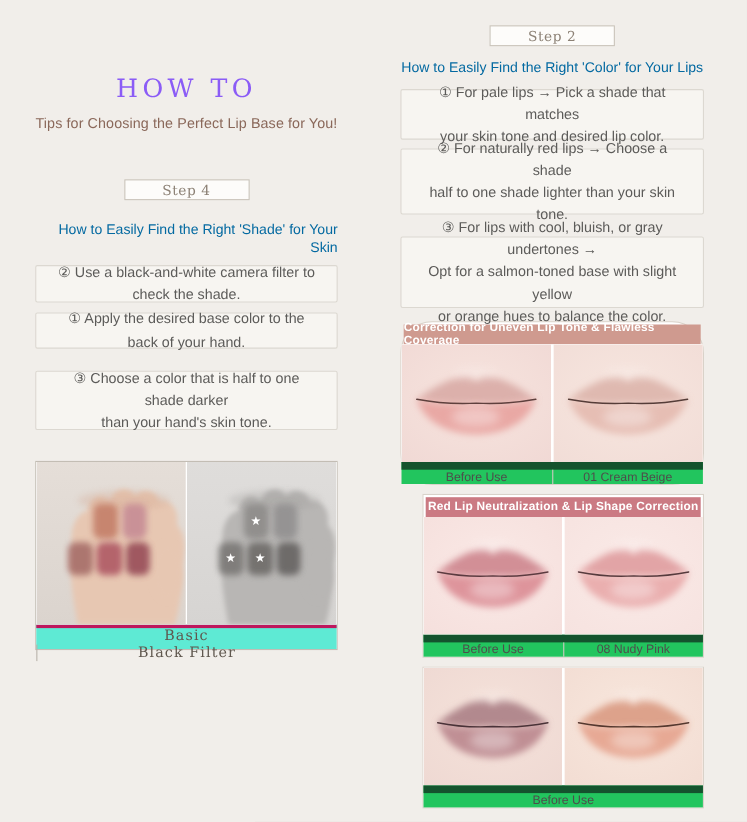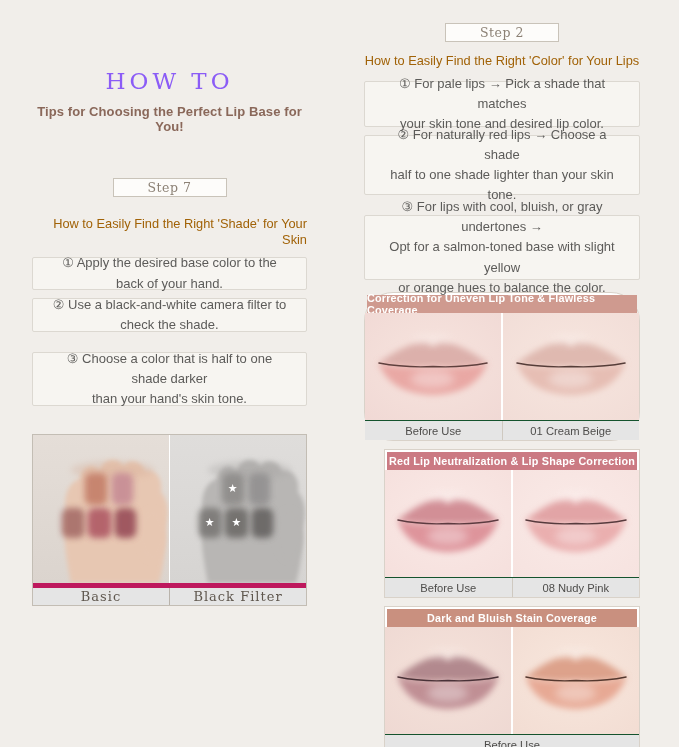--- a/index.html
+++ b/index.html
@@ -5,81 +5,81 @@
   * { margin:0; padding:0; box-sizing:border-box; }
   html,body { background:#e9e6e1; }
   body { font-family:"Liberation Sans", sans-serif; }
   .page { position:relative; width:679px; height:747px; background:#f1eeea; overflow:hidden; margin:0 auto; }
   .col { position:absolute; top:0; }
   .col-left  { left:32px;  width:275px; }
   .col-right { left:364px; width:276px; }
 
   .main-title { margin-top:70px; text-align:center; font-family:"DejaVu Serif", serif;
     font-size:23px; font-weight:400; letter-spacing:4px; color:#8b5cf6; line-height:1; }
-  .subtitle { margin-top:11px; text-align:center; font-size:13px; font-weight:bold;
+  .subtitle { margin-top:11px; text-align:center; font-size:13px; font-weight:normal;
     color:#8a685a; letter-spacing:0.1px; }
 
   .step-badge { width:114px; height:19px; margin:0 auto; background:#fdfcfa;
     border:1px solid #c9c3b9; display:flex; align-items:center; justify-content:center;
     font-family:"DejaVu Serif", serif; font-size:12.5px; color:#8c8175; letter-spacing:0.5px; }
   .col-left  .step-badge { margin-top:44px; }
   .col-right .step-badge { margin-top:23px; }
 
-  .col-heading { text-align:center; font-size:12.8px; font-weight:500; color:#a16207; line-height:16px; }
+  .col-heading { text-align:center; font-size:12.8px; font-weight:500; color:#0369a1; line-height:16px; }
   .col-left  .col-heading { margin-top:19px;text-align:right; }
   .col-right .col-heading { margin-top:11px; }
 
   .tip-box { background:#f7f5f1; border:1px solid #dcd8d1; border-radius:2px;
     display:flex; align-items:center; justify-content:center; text-align:center;
     font-size:13px; color:#5c5b59; line-height:1.55; white-space:pre-line; padding:0 16px; }
   .col-left  .tip-1 { margin-top:9px; height:33px; }
   .col-left  .tip-2 { margin-top:8px; height:34px; }
   .col-left  .tip-3 { margin-top:20px; height:54px; }
   .col-right .tip-1 { margin-top:12px; height:46px; }
   .col-right .tip-2 { margin-top:8px;  height:60px; }
   .col-right .tip-3 { margin-top:20px;  height:65px; }
 
   .hand-figure { margin-top:28px; border:1px solid #c3bdb4; background:#fff; }
   .hand-imgs { display:flex; height:148px; gap:1px; background:#fff; }
   .hand-panel { flex:1; overflow:hidden; }
   .hand-panel svg { display:block; width:100%; height:100%; }
-  .fig-labels { display:flex; height:22px; background:#e5e5e5; border-top:5px solid #be185d;
-    font-family:"DejaVu Serif", serif; font-size:13px; color:#5f574e; letter-spacing:1px; }
+  .fig-labels { display:flex; height:22px; background:#5eead4; border-top:3px solid #be185d;
+    font-family:"DejaVu Serif", serif; font-size:13px; color:#5f574e; letter-spacing:1px;flex-direction:column; }
   .fig-labels > div { flex:1; display:flex; align-items:center; justify-content:center; }
   .fig-labels > div + div { border-left:1px solid #b9b3ab; }
 
   .lip-section { border:1px solid #d9d2c9; background:#fff; }
   .sec-1 { margin-top:12px;border-radius:29px; } .sec-2, .sec-3 { margin-top:8px;margin-left:20px; }
   .lip-header { margin:2px 2px 0 2px; height:18px; display:flex; align-items:center; justify-content:center;
     color:#ffffff; font-size:10.8px; font-weight:bold; letter-spacing:0.2px; }
   .lip-imgs { display:flex; height:107px; gap:2px; background:#fff; margin-top:0; }
   .lip-panel { flex:1; overflow:hidden; }
   .lip-panel svg { display:block; width:100%; height:100%; }
-  .lip-labels { display:flex; height:20px; background:#e5e5e5; border-top:1px solid #14532d;
+  .lip-labels { display:flex; height:20px; background:#22c55e; border-top:7px solid #14532d;
     font-size:11.2px; color:#4e4d4b; }
   .lip-labels > div { flex:1; display:flex; align-items:center; justify-content:center; }
   .lip-labels > div + div { border-left:1px solid #cfc9c0; }
 </style>
 </head>
 <body>
 
 <div class="page">
 
   <section class="col col-left">
     <h1 class="main-title">HOW TO</h1>
     <p class="subtitle">Tips for Choosing the Perfect Lip Base for You!</p>
 
     <div class="step-badge">
-      <span>Step 7</span>
+      <span>Step 4</span>
     </div>
 
     <h2 class="col-heading">How to Easily Find the Right 'Shade' for Your Skin</h2>
 
+    <div class="tip-box tip-2">② Use a black-and-white camera filter to check the shade.</div>
     <div class="tip-box tip-1">① Apply the desired base color to the back of your hand.</div>
-    <div class="tip-box tip-2">② Use a black-and-white camera filter to check the shade.</div>
     <div class="tip-box tip-3">③ Choose a color that is half to one shade darker
 than your hand's skin tone.</div>
 
     <figure class="hand-figure">
       <div class="hand-imgs">
         <div class="hand-panel">
             <svg viewBox="0 0 137 148" preserveAspectRatio="none">
   <defs>
     <linearGradient id="hg7" x1="0" y1="0" x2="0" y2="1">
       <stop offset="0" stop-color="#e5ded8"></stop>
@@ -268,21 +268,20 @@
 </svg>
           </div>
       </div>
       <div class="lip-labels">
         <div>Before Use</div>
         <div>08 Nudy Pink</div>
       </div>
     </section>
 
     <section class="lip-section sec-3">
-      <header class="lip-header" style="background: rgb(201, 144, 127);">Dark and Bluish Stain Coverage</header>
       <div class="lip-imgs">
         <div class="lip-panel">
             <svg viewBox="0 0 137 107" preserveAspectRatio="none">
   <defs>
     <radialGradient id="ls5" cx="50%" cy="45%" r="80%">
       <stop offset="0" stop-color="#f5e2da"></stop>
                   <stop offset="1" stop-color="#eed8d2"></stop>
     </radialGradient>
     <filter id="lb5" x="-30%" y="-30%" width="160%" height="160%">
                   <feGaussianBlur stdDeviation="3.2"></feGaussianBlur>

